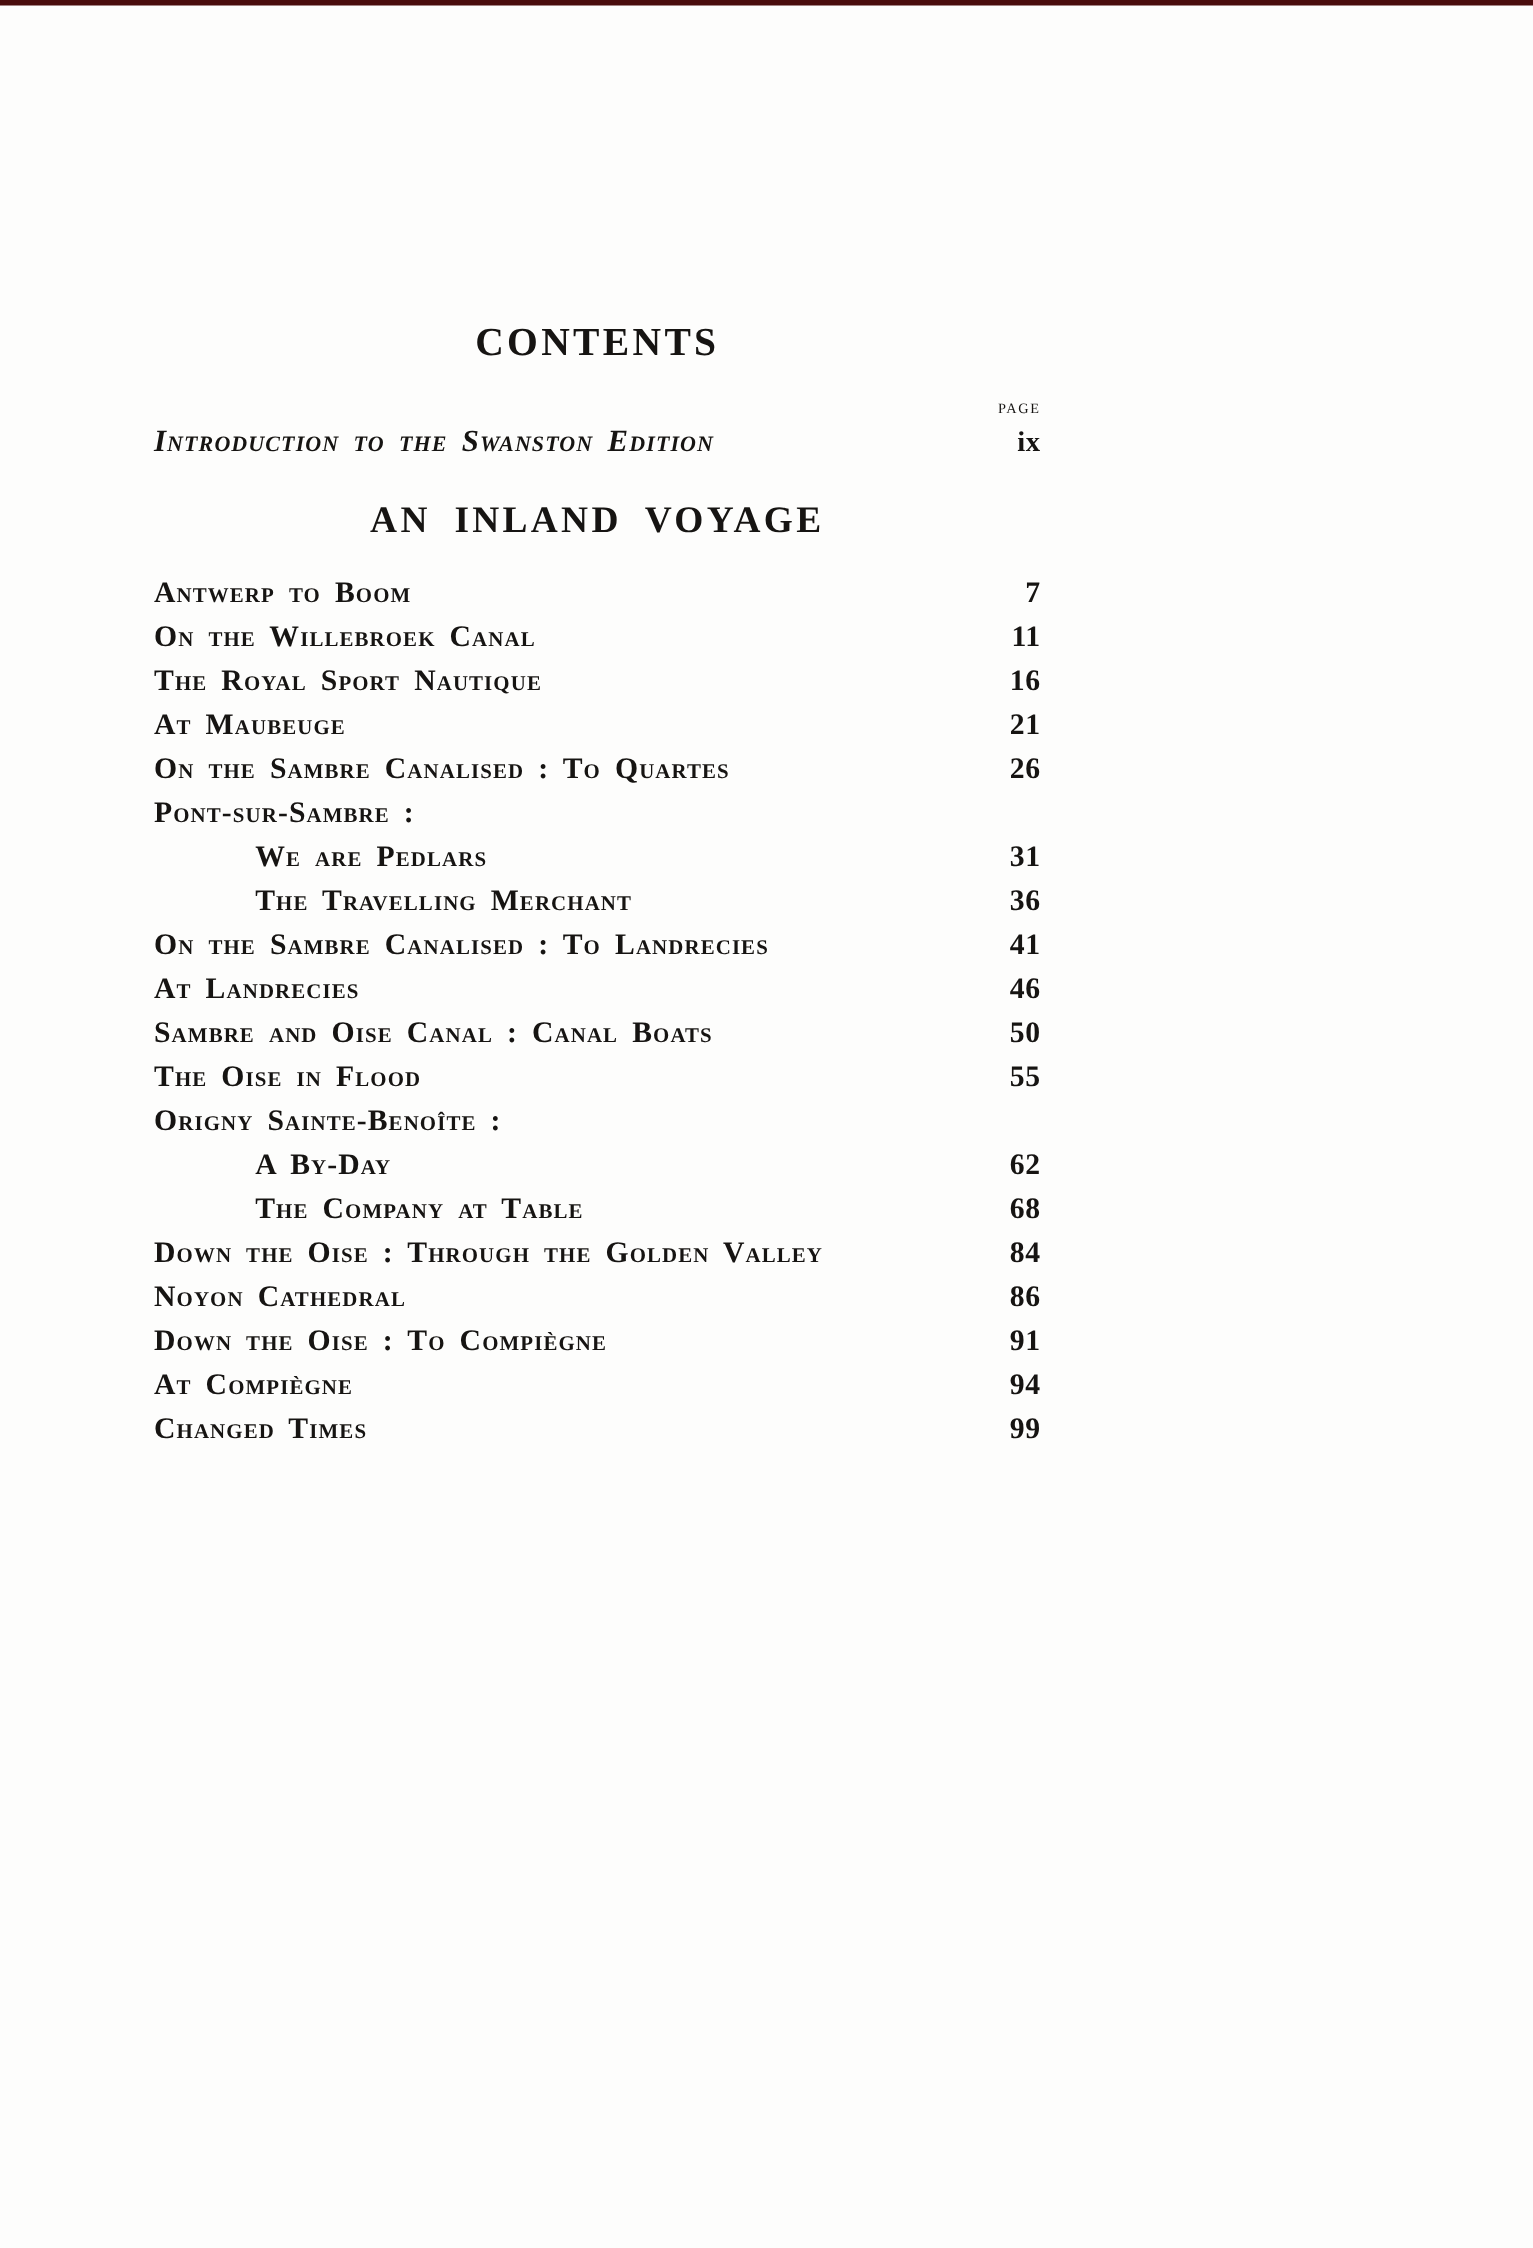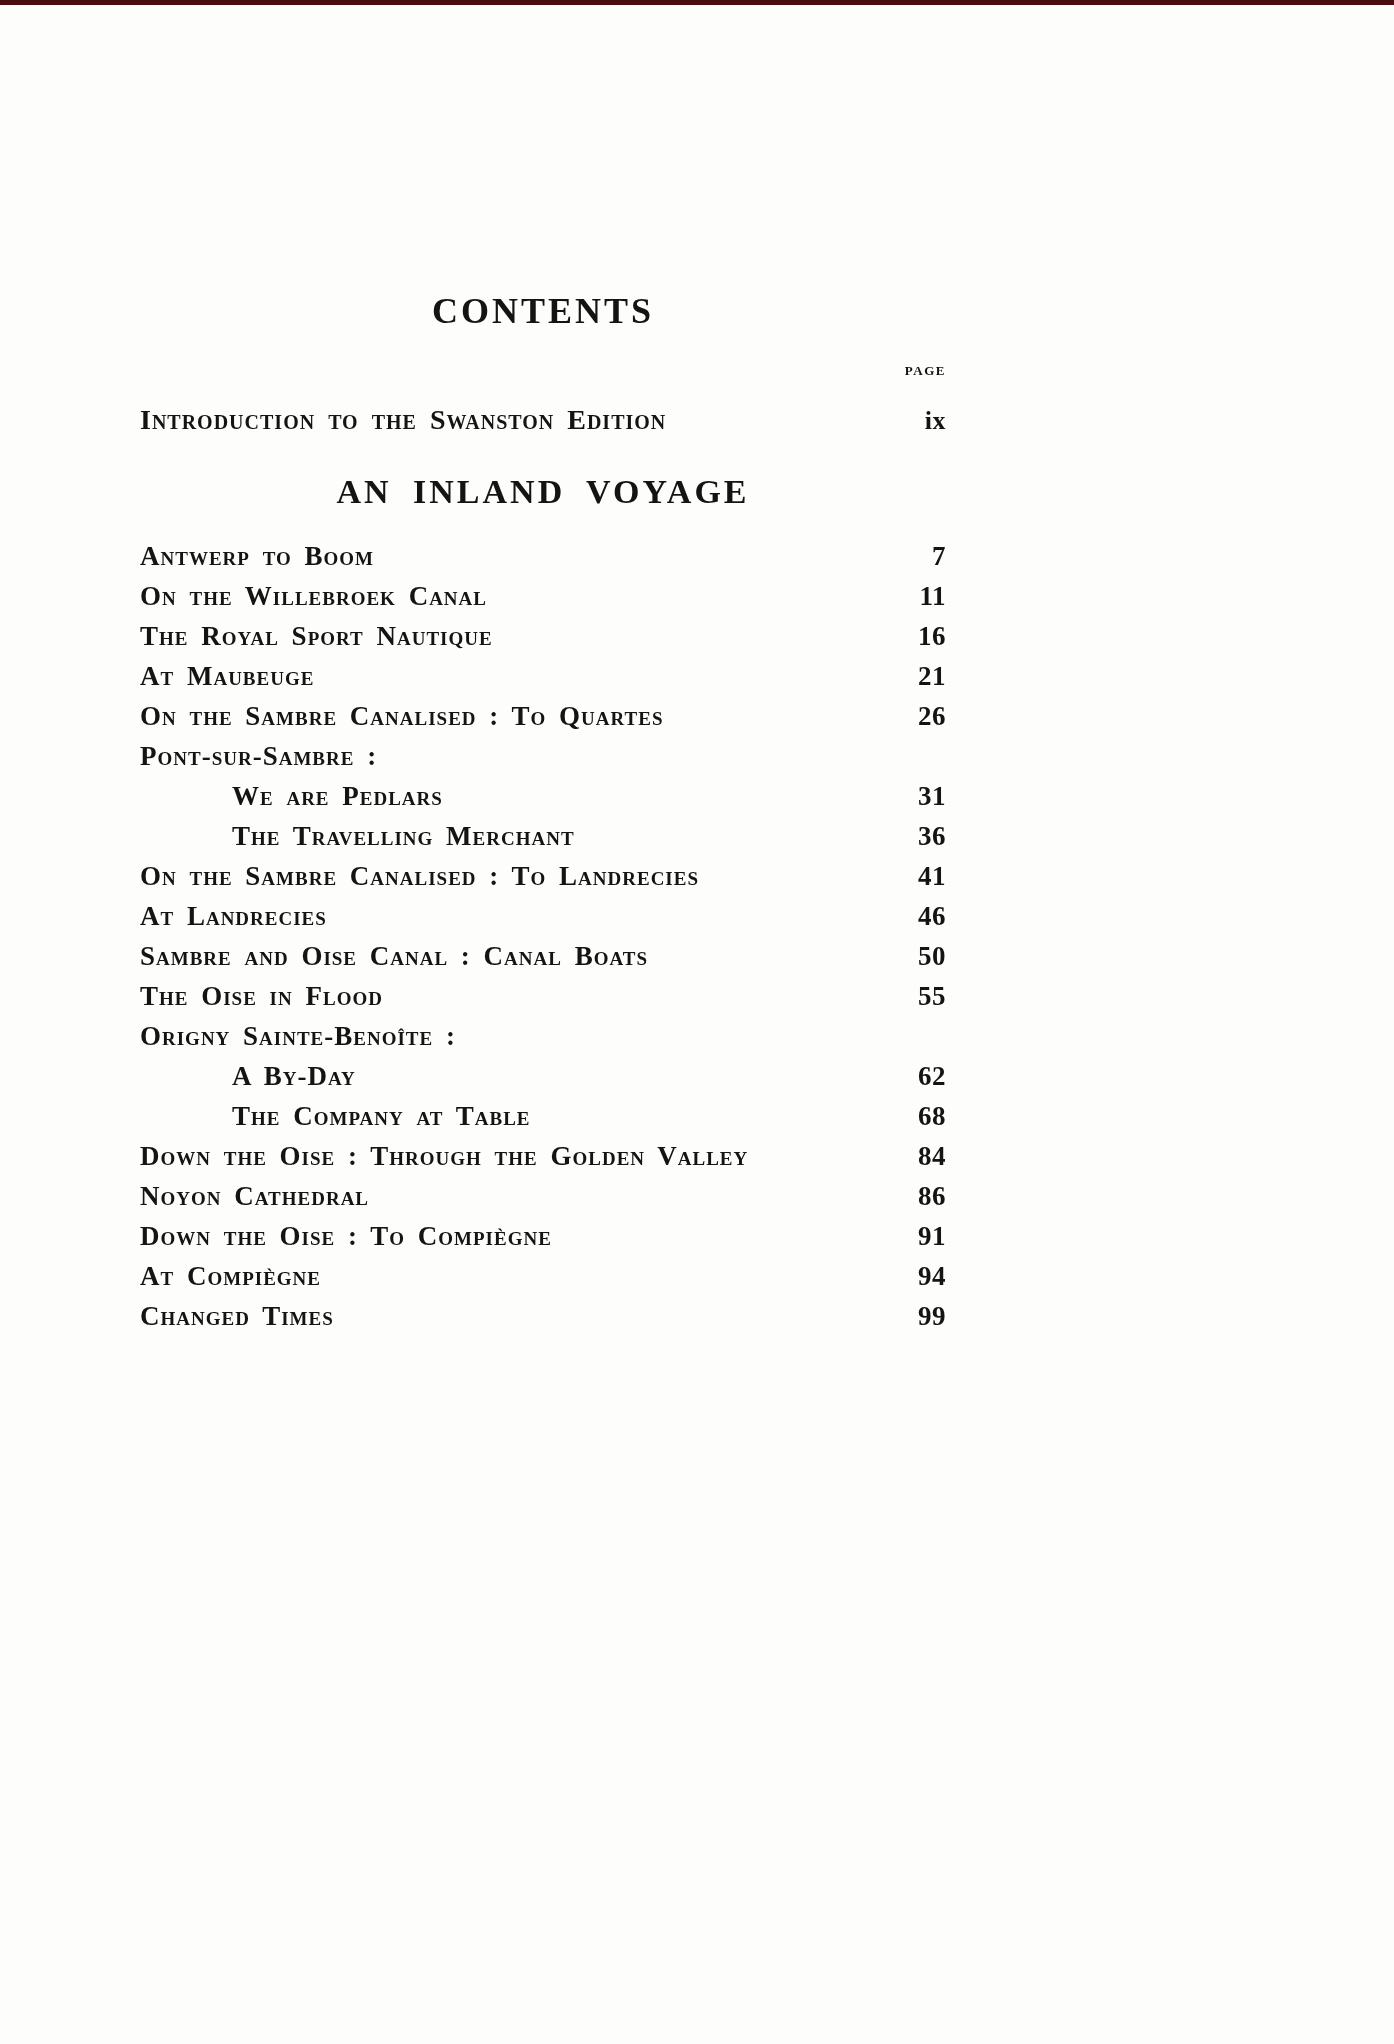--- a/index.html
+++ b/index.html
@@ -31,23 +31,23 @@
     margin: 0 0 34px 0;
     text-align: center;
     font-size: 36px;
     font-weight: 700;
     letter-spacing: 3px;
     line-height: 1;
   }
   .page-col-label {
     text-align: right;
     font-size: 13px;
-    font-weight: 700;
+    font-weight: 400;
     letter-spacing: 1.5px;
-    margin-bottom: 20px;
+    margin-bottom: 2px;
   }
   .toc-row {
     display: flex;
     justify-content: space-between;
     align-items: baseline;
     height: 40px;
     line-height: 40px;
   }
   .entry-label {
     font-variant: small-caps;
@@ -62,20 +62,21 @@
     font-size: 27px;
     font-weight: 700;
     letter-spacing: 0.5px;
   }
   .intro-row {
     height: 42px;
     line-height: 42px;
     margin-bottom: 20px;
   }
   .intro-row .entry-label {
+    font-style: italic;
     font-size: 28px;
   }
   .intro-row .entry-page {
     font-size: 26px;
   }
   .section-title {
     margin: 32px 0 26px 0;
     text-align: center;
     font-size: 34px;
     font-weight: 700;

